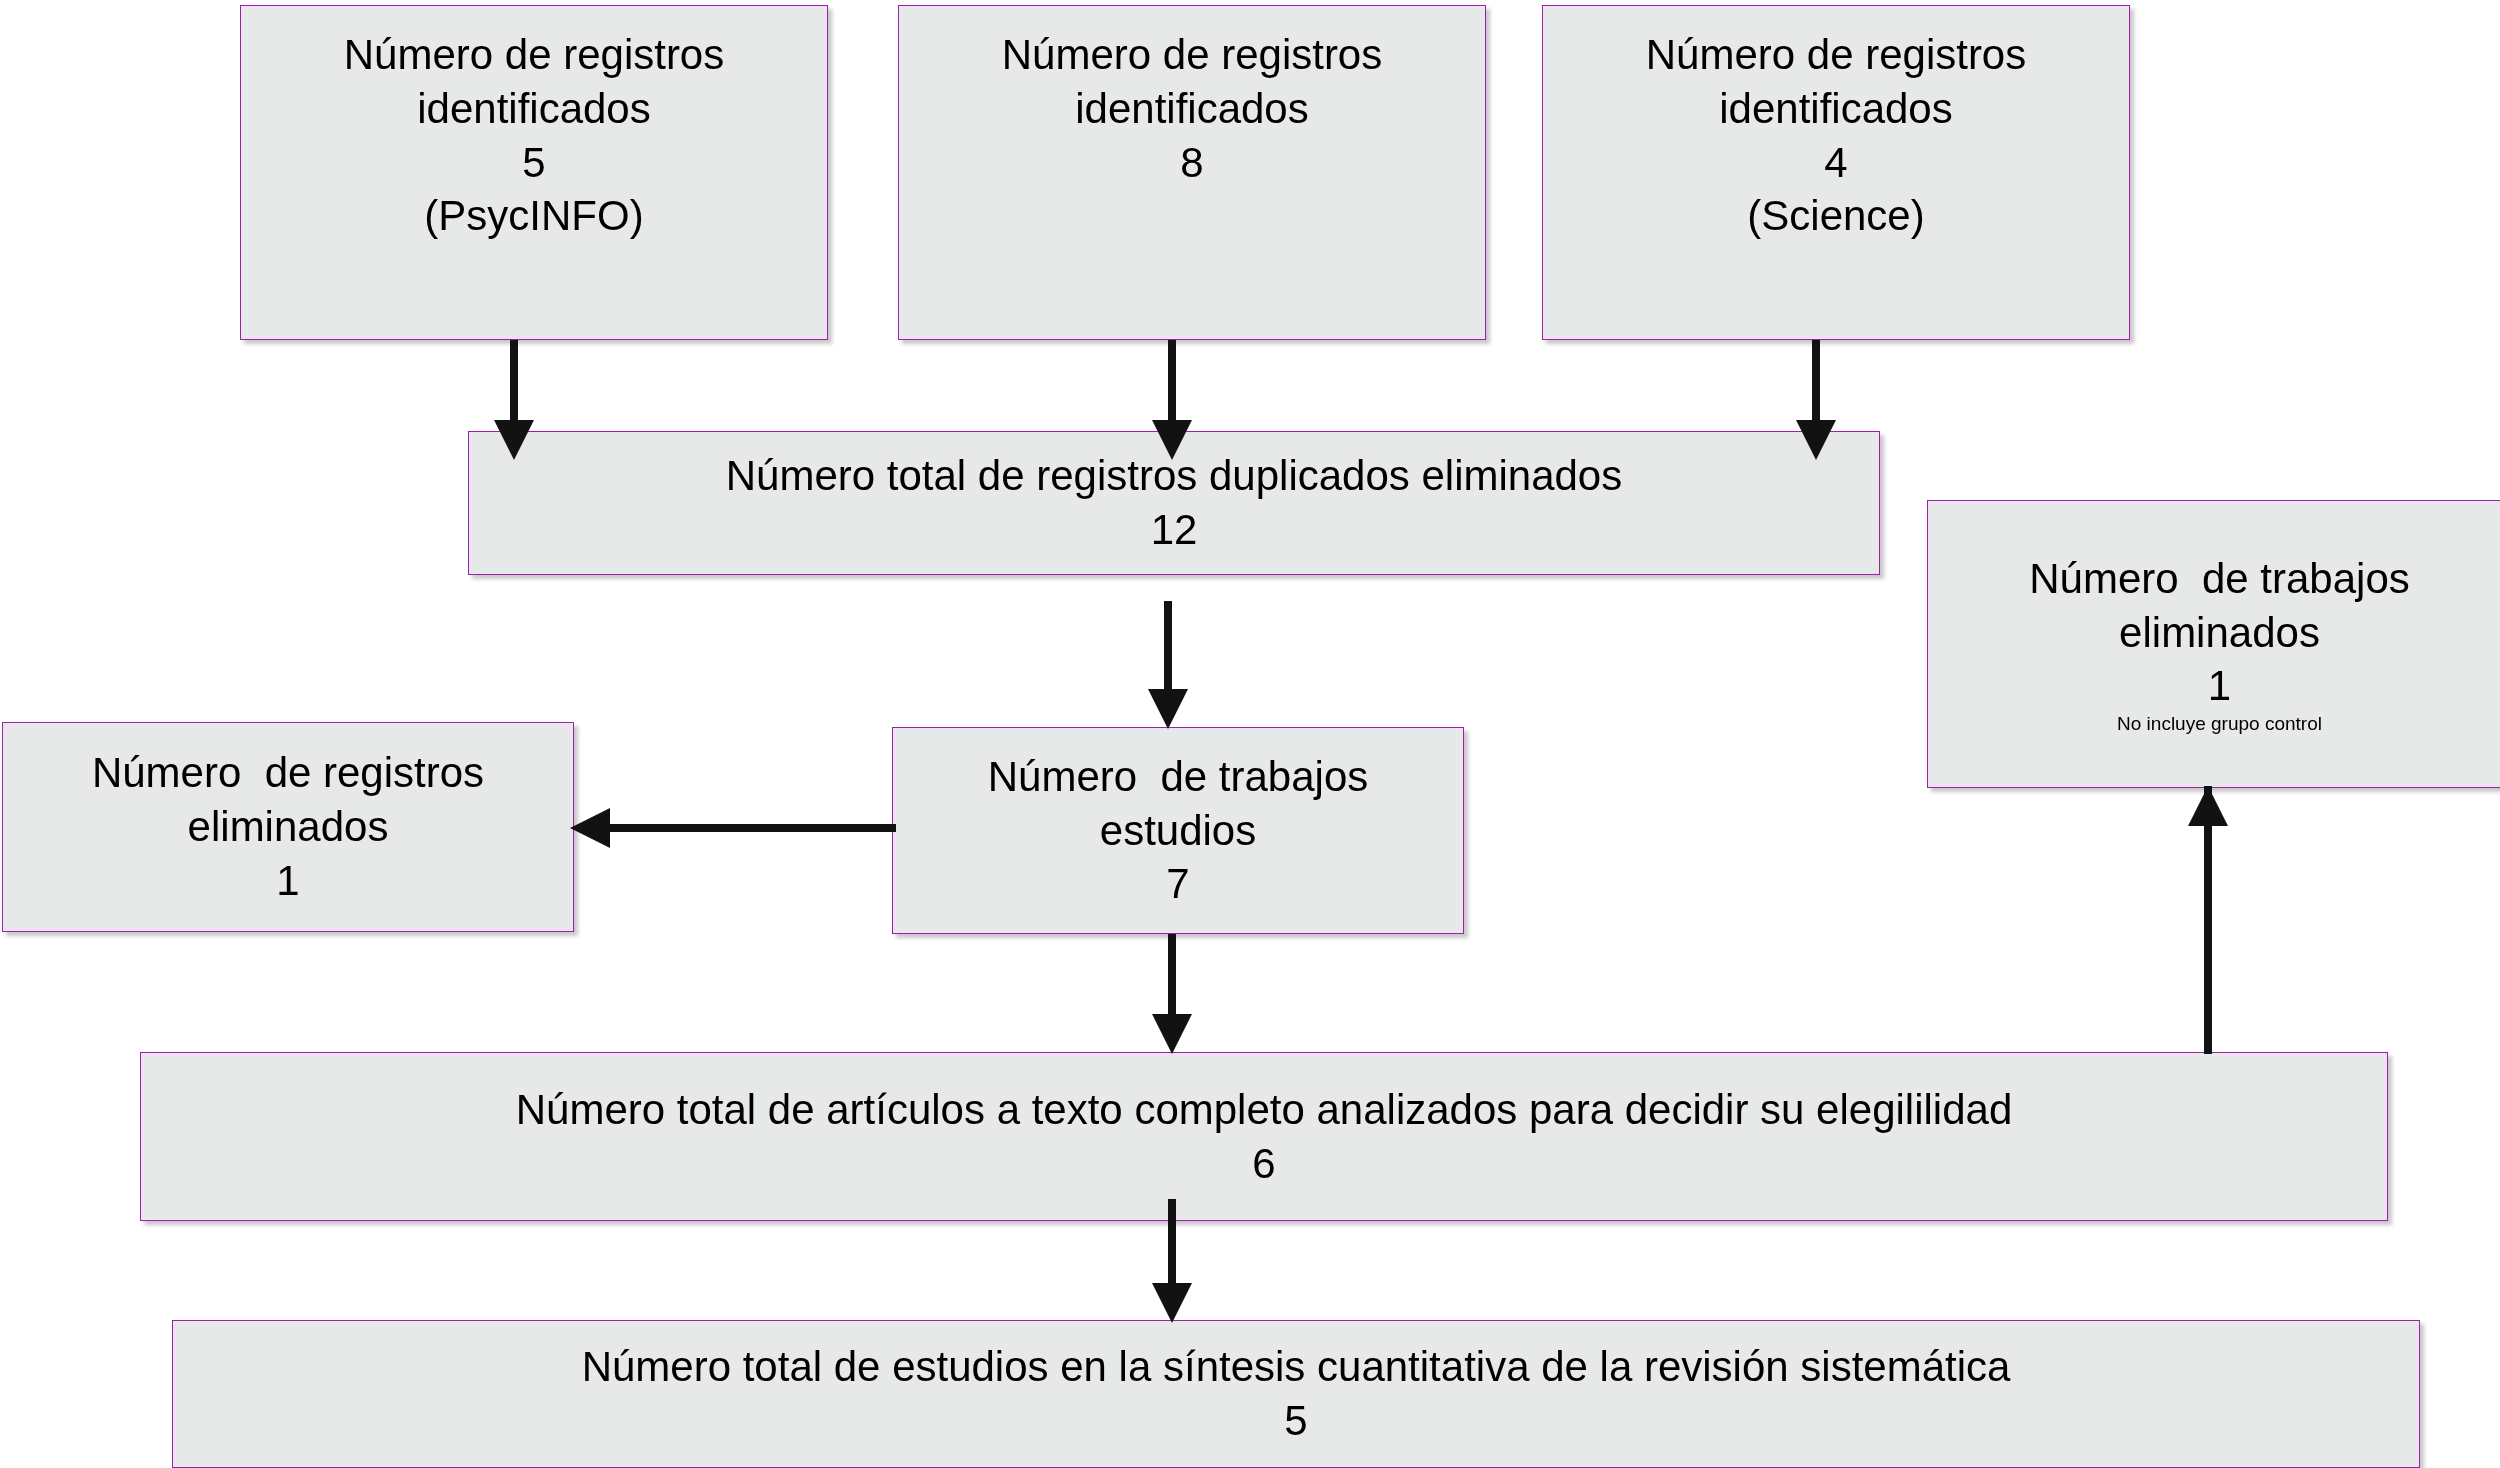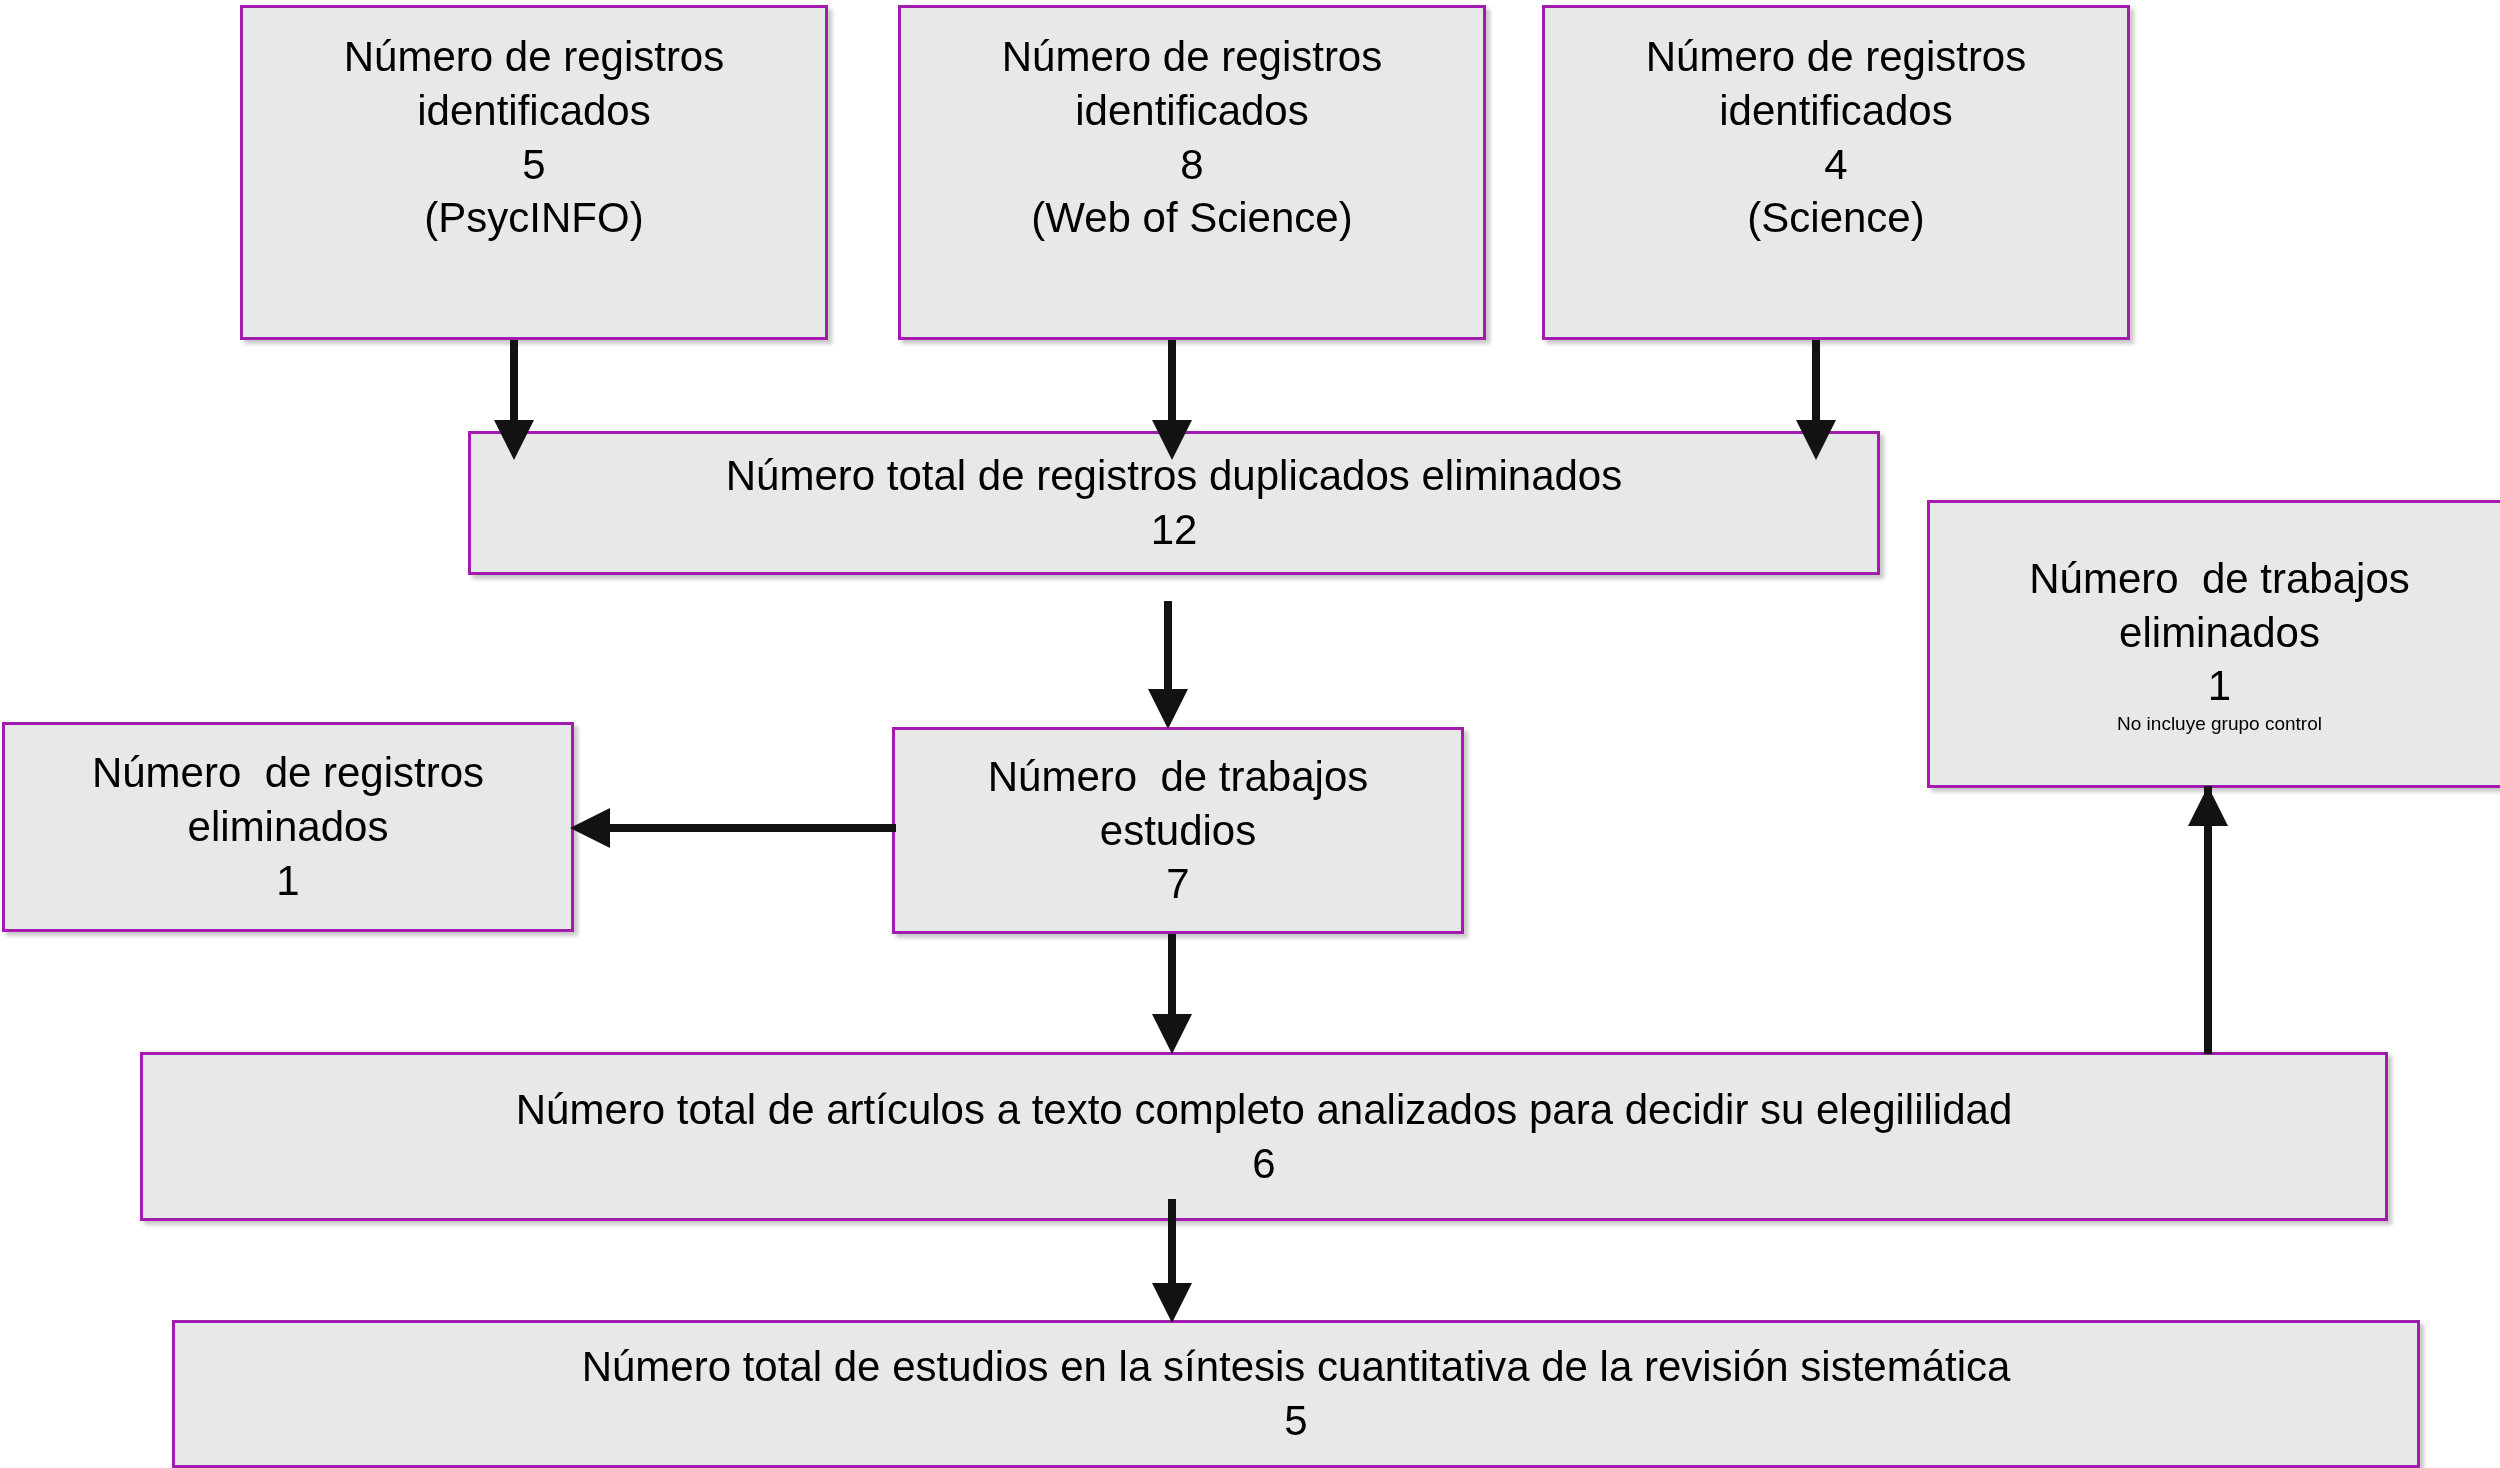--- a/index.html
+++ b/index.html
@@ -14,21 +14,21 @@
     position: relative;
     width: 2500px;
     height: 1468px;
     background: #ffffff;
     overflow: hidden;
   }
   .node {
     position: absolute;
     box-sizing: border-box;
     background: #e7e8e8;
-    border: 3px solid #a21caf;
+    border: 1px solid #a21caf;
     box-shadow: 4px 4px 4px rgba(0,0,0,0.22);
     display: flex;
     flex-direction: column;
     align-items: center;
     justify-content: center;
     text-align: center;
     color: #000000;
     line-height: 1.28;
     font-size: 42px;
     padding: 6px 14px;
@@ -144,21 +144,20 @@
     <span class="line">Número de registros</span>
     <span class="line">identificados</span>
     <span class="line">5</span>
     <span class="line">(PsycINFO)</span>
   </div>
 
   <div class="node" id="node-wos">
     <span class="line">Número de registros</span>
     <span class="line">identificados</span>
     <span class="line">8</span>
-    <span class="line">(Web of Science)</span>
   </div>
 
   <div class="node" id="node-pubmed">
     <span class="line">Número de registros</span>
     <span class="line">identificados</span>
     <span class="line">4</span>
     <span class="line">(Science)</span>
   </div>
 
   <div class="node" id="node-duplicates">

